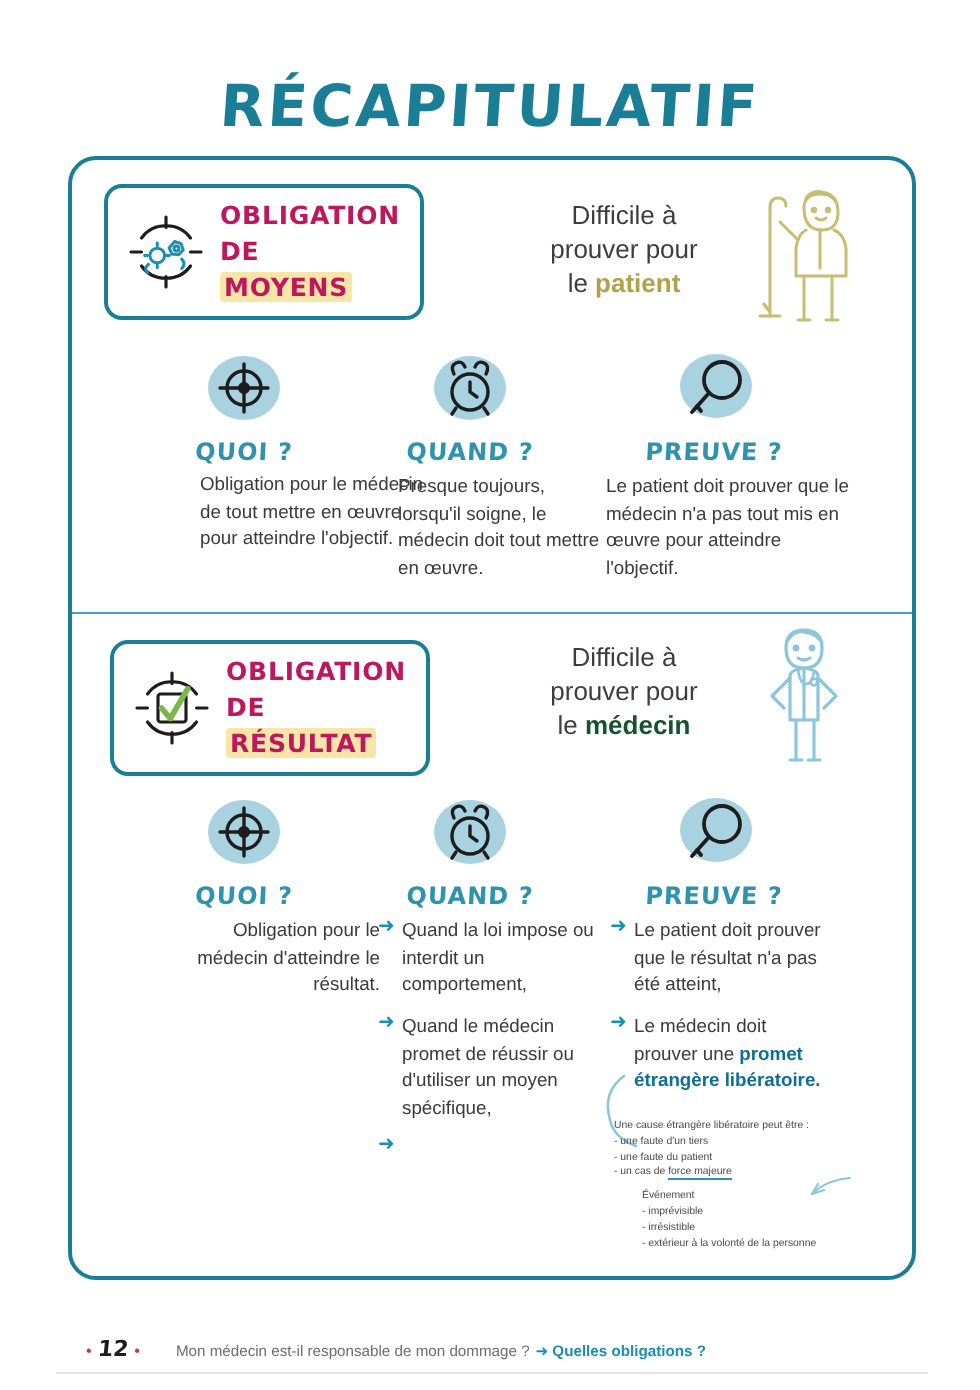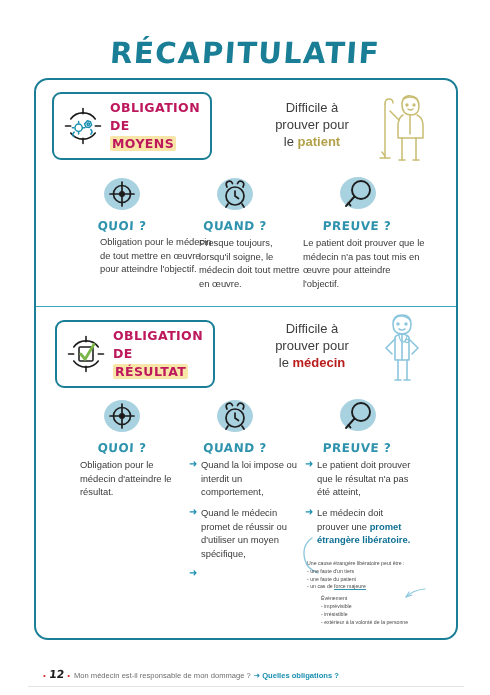--- a/index.html
+++ b/index.html
@@ -78,21 +78,21 @@
     position: absolute;
     text-align: center;
     font-size: 13px;
     line-height: 1.32;
     color: #3d3d3d;
     font-family: "Liberation Sans", sans-serif;
   }
   #difficile-1 { left: 252px; top: 99px; width: 120px; }
   #difficile-2 { left: 252px; top: 320px; width: 120px; }
   .who-patient { color: #b3a14a; font-weight: bold; }
-  .who-medecin { color: #b91c1c; font-weight: bold; }
+  .who-medecin { color: #14532d; font-weight: bold; }
 
   
   .figure { position: absolute; }
   #figure-patient { left: 372px; top: 88px; width: 62px; height: 78px; }
   #figure-medecin { left: 375px; top: 308px; width: 58px; height: 78px; }
 
   
   .col-icon-wrap {
     position: absolute;
     width: 90px;
@@ -161,21 +161,21 @@
   }
   .footer .dot { color: #d0342c; font-size: 8px; margin: 0 3px; }
   .footer .pagenum {
     font-family: "DejaVu Sans", sans-serif;
     font-weight: bold;
     font-size: 11px;
     color: #1d1d1d;
     transform: skewX(-6deg);
     display: inline-block;
   }
-  .footer .crumb { margin-left: 1px; }
+  .footer .crumb { margin-left: 15px; }
   .footer .crumb-link {
     color: #1a8fb0;
     font-weight: bold;
     margin-left: 2px;
     text-align: right;
   }
   .footer .crumb-arrow { color: #1a8fb0; margin-left: 3px; }
   .footer-rule {
     position: absolute;
     left: 28px; top: 686px; width: 436px; height: 0;
@@ -392,21 +392,21 @@
         <g fill="none" stroke="#1d1d1d" stroke-width="1.9" stroke-linecap="round">
           <circle cx="27" cy="16" r="9"></circle>
           <path d="M20.5 22.5 L12 32"></path>
           <path d="M14.5 29 L16.5 31.5"></path>
         </g>
       </svg>
     </div>
     <div class="col-icon-label">PREUVE ?</div>
   </div>
 
-  <div class="col-body" style="left:80px; top:458px; width:110px;">Obligation pour le médecin d'atteindre le résultat.</div>
+  <div class="col-body" style="left:80px; top:458px; width:110px;text-align:right;">Obligation pour le médecin d'atteindre le résultat.</div>
 
   <div class="col-body" style="left:189px; top:458px; width:112px;">
     <ul class="bullet-list">
       <li><span class="arrow">➜</span><span>Quand la loi impose ou interdit un comportement,</span></li>
       <li><span class="arrow">➜</span><span>Quand le médecin promet de réussir ou d'utiliser un moyen spécifique,</span></li>
       <li><span class="arrow">➜</span></li>
     </ul>
   </div>
 
   <div class="col-body" style="left:305px; top:458px; width:108px;">

